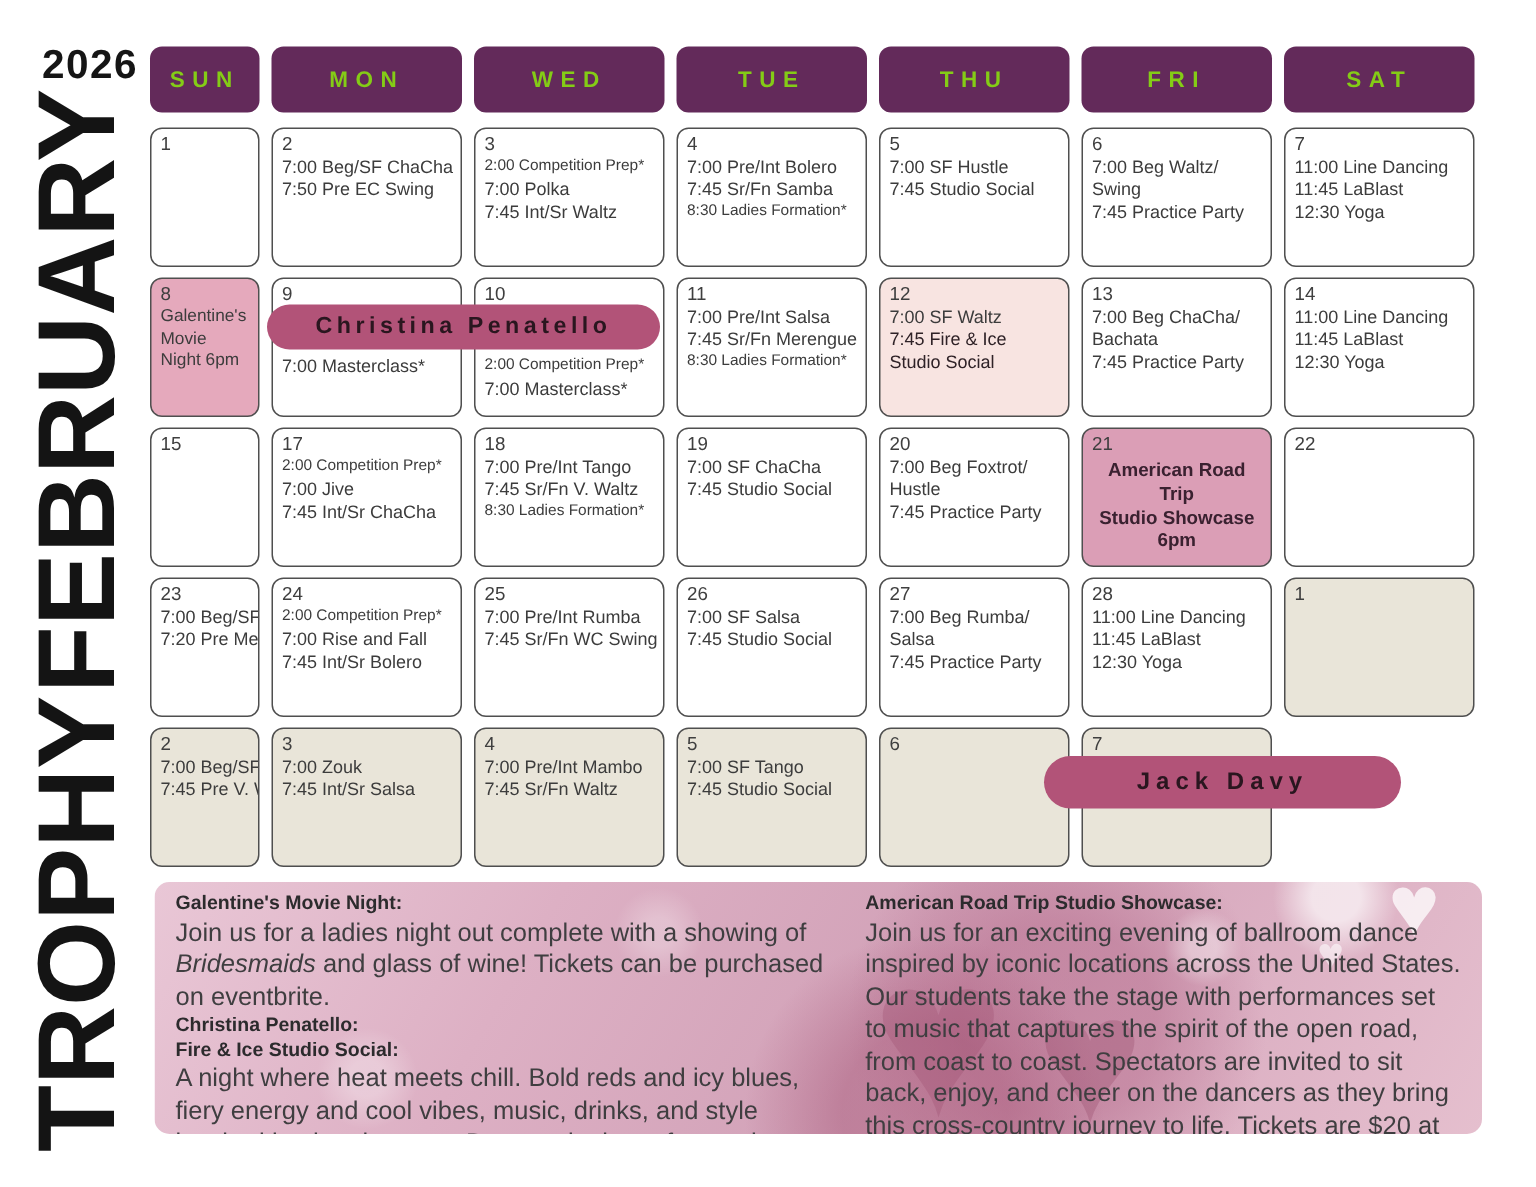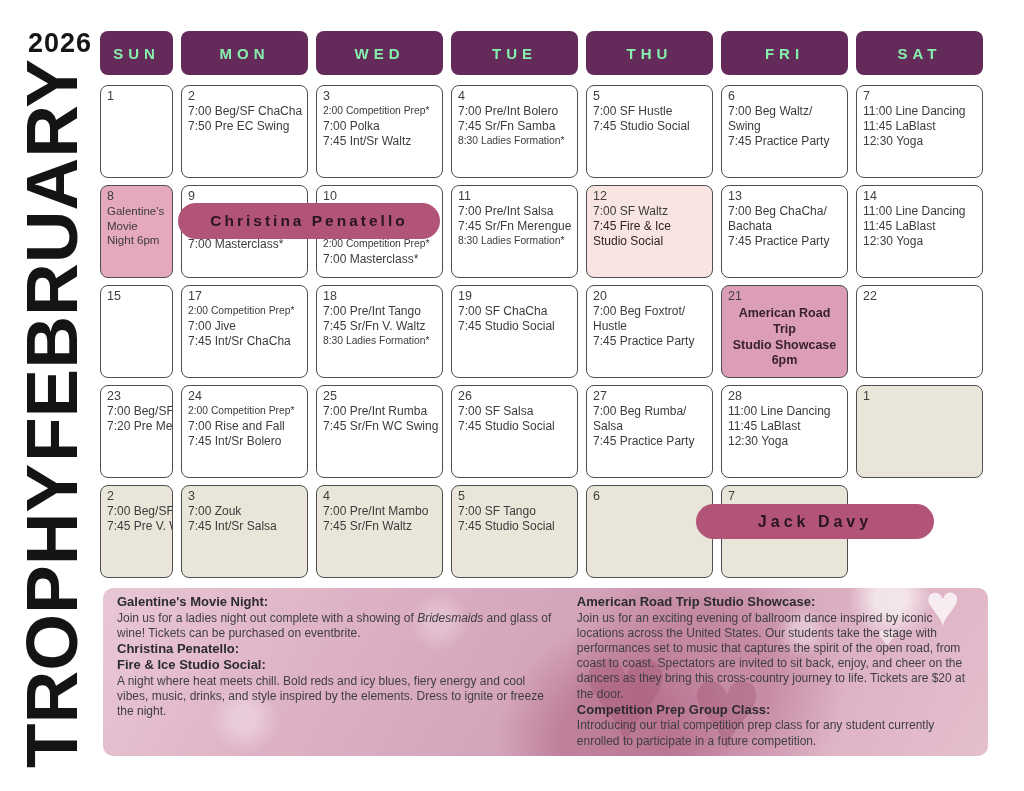--- a/index.html
+++ b/index.html
@@ -10,21 +10,21 @@
   
   .year { position:absolute; left:28px; top:28px; font-size:27px; font-weight:700; letter-spacing:1px; color:#151515; }
   .vert { position:absolute; transform:rotate(-90deg); transform-origin:left top; white-space:nowrap;
           font-weight:700; color:#141414; letter-spacing:0px; }
   .vert.month  { left:10px; top:462px; font-size:73px; }
   .vert.studio { left:10px; top:768px; font-size:73px; }
 
   
   .weekday-row { position:absolute; left:100px; top:31px; width:883px;
     display:grid; grid-template-columns:73px repeat(6,1fr); column-gap:8px; }
-  .wd { height:44px; background:var(--purple,#632a5a); border-radius:8px; color:#86efac;
+  .wd { height:44px; background:var(--purple,#632a5a); border-radius:8px; color:#84cc16;
         display:flex; align-items:center; justify-content:center;
         font-size:15px; font-weight:700; letter-spacing:5px; }
 
   
   .grid { position:absolute; left:100px; top:85px; width:883px;
     display:grid; grid-template-columns:73px repeat(6,1fr);
     grid-template-rows:repeat(5,93px); column-gap:8px; row-gap:7px; }
   .cell { background:#fff; border:1px solid #4f4f4f; border-radius:8px; padding:3px 6px 4px 6px;
           overflow:hidden; color:#3c3c3c; }
   .cell.pink      { background:var(--hl-pink,#e5a9bc); }
@@ -38,21 +38,21 @@
   .line.small { font-size:10.3px; line-height:1.4; }
   .line.bold  { font-weight:400; color:#2f2227; }
   .pink .line { font-size:11.5px; white-space:normal; }
   .showcase .cell-lines { text-align:center; margin-top:3px; }
   .showcase .line { font-weight:700; color:#3a2130; white-space:normal; font-size:12.5px; }
 
   
   .pill { position:absolute; background:var(--pill,#b25378); border-radius:18px;
           display:flex; align-items:center; justify-content:center;
           font-weight:700; color:#2a161f; z-index:5; }
-  .pill.christina { left:178px; top:203px; width:262px; height:36px; font-size:15.5px; letter-spacing:3px; }
+  .pill.christina { left:178px; top:203px; width:262px; height:30px; font-size:15.5px; letter-spacing:3px; }
   .pill.jack      { left:696px; top:504px; width:238px; height:35px; font-size:16px;   letter-spacing:4px; }
 
   
   .notes { position:absolute; left:103px; top:588px; width:885px; height:168px;
     border-radius:10px; overflow:hidden; padding:6px 14px;
     display:flex; column-gap:22px;
     background:
       radial-gradient(circle at 89% 6%,  rgba(255,255,255,0.65) 0 16px, rgba(255,255,255,0) 42px),
       radial-gradient(circle at 79% 26%, rgba(255,255,255,0.40) 0 9px,  rgba(255,255,255,0) 26px),
       radial-gradient(circle at 16% 78%, rgba(255,255,255,0.30) 0 12px, rgba(255,255,255,0) 34px),
@@ -63,21 +63,21 @@
   }
   .heart { position:absolute; pointer-events:none; line-height:1; }
   .heart.h1 { right:28px; top:-12px; font-size:58px; color:rgba(255,255,255,0.75); }
   .heart.h2 { right:92px; top:34px;  font-size:30px; color:rgba(255,255,255,0.55); }
   .heart.h3 { left:478px; top:28px;  font-size:150px; color:rgba(156,77,110,0.30); }
   .heart.h4 { left:588px; top:58px;  font-size:120px; color:rgba(143,64,96,0.28); }
   .notes-col { position:relative; z-index:2; }
   .notes-col.left  { width:452px; }
   .notes-col.right { width:410px; }
   .note-title { font-size:13px; font-weight:700; color:#2c2b2d; line-height:1.27; }
-  .note-body  { font-size:12px; color:#3f3e40; line-height:1.27; }
+  .note-body  { font-size:17px; color:#3f3e40; line-height:1.27; }
   .note-body .ital { font-style:italic; }
 </style>
 </head>
 <body>
 
 <div class="page">
 
   <div class="year">2026</div>
   <div class="vert month">FEBRUARY</div>
   <div class="vert studio">TROPHY</div>

